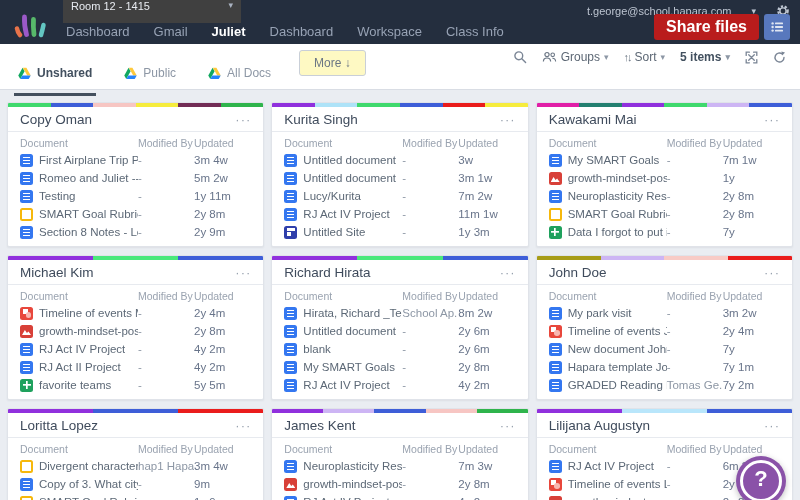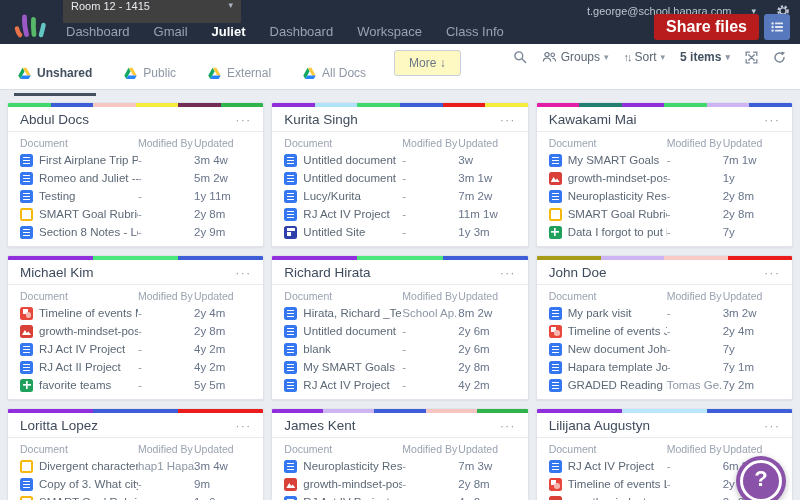--- a/index.html
+++ b/index.html
@@ -181,30 +181,20 @@
     <span>Public</span>
   </div>
   <div class="ftab">
     <span>
       <svg width="13" height="13" viewBox="0 0 24 24">
         <polygon points="8.5,1.5 0.5,15.5 4.2,22 12.2,8" fill="#11a861"></polygon>
         <polygon points="9,1.5 15.5,1.5 23.5,15.5 17,15.5" fill="#fec93c"></polygon>
         <polygon points="4.2,22 19.8,22 23.5,15.5 8,15.5" fill="#2684fc"></polygon>
       </svg>
     </span>
-    <span>External</span>
-  </div>
-  <div class="ftab">
-    <span>
-      <svg width="13" height="13" viewBox="0 0 24 24">
-        <polygon points="8.5,1.5 0.5,15.5 4.2,22 12.2,8" fill="#11a861"></polygon>
-        <polygon points="9,1.5 15.5,1.5 23.5,15.5 17,15.5" fill="#fec93c"></polygon>
-        <polygon points="4.2,22 19.8,22 23.5,15.5 8,15.5" fill="#2684fc"></polygon>
-      </svg>
-    </span>
     <span>All Docs</span>
   </div>
   <button class="btn-more"><span>More</span> <span>↓</span></button>
 
   <div class="fright">
     <span class="fctrl">
       <svg width="14" height="14" viewBox="0 0 14 14">
         <circle cx="5.8" cy="5.8" r="3.9" fill="none" stroke="#7a8595" stroke-width="1.4"></circle>
         <line x1="8.8" y1="8.8" x2="12.6" y2="12.6" stroke="#7a8595" stroke-width="1.4" stroke-linecap="round"></line>
       </svg>
@@ -251,21 +241,21 @@
   <section class="card">
     <div class="stripes">
         <span style="background: rgb(63, 217, 109);"></span>
         <span style="background: rgb(62, 94, 216);"></span>
         <span style="background: rgb(247, 198, 195);"></span>
         <span style="background: rgb(246, 236, 61);"></span>
         <span style="background: rgb(114, 44, 85);"></span>
         <span style="background: rgb(47, 180, 76);"></span>
       </div>
     <div class="card-head">
-      <h2 class="card-title">Abdul Docs</h2>
+      <h2 class="card-title">Copy Oman</h2>
       <button class="card-menu">···</button>
     </div>
     <div class="card-divider"></div>
     <div class="trow thead">
       <span>Document</span>
       <span>Modified By</span>
       <span>Updated</span>
     </div>
     <div class="rows">
   <div class="trow">

